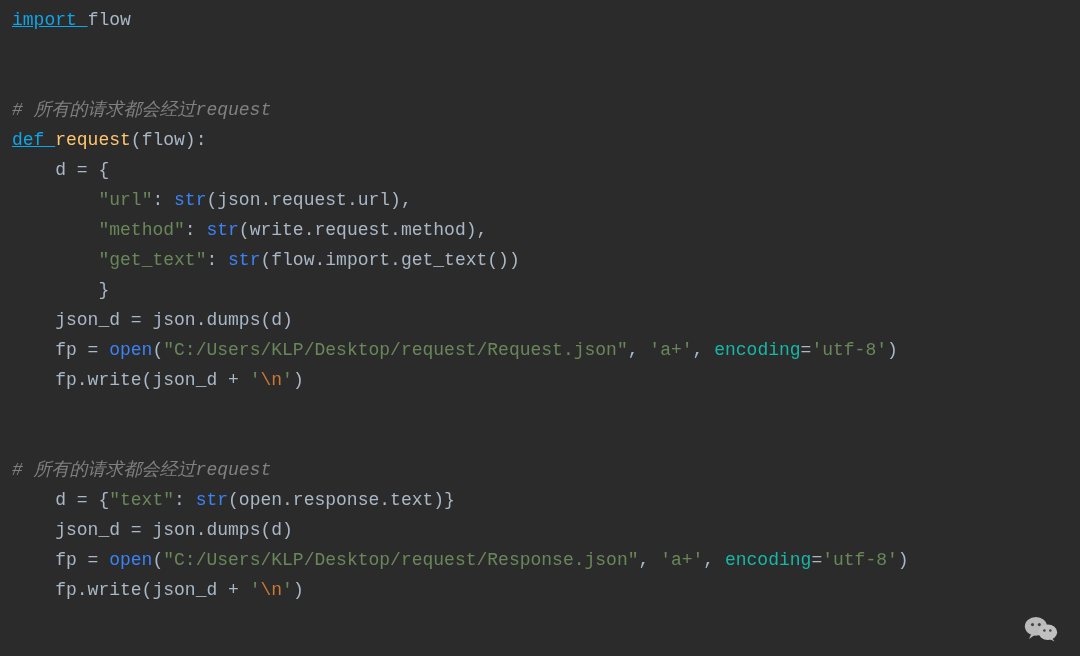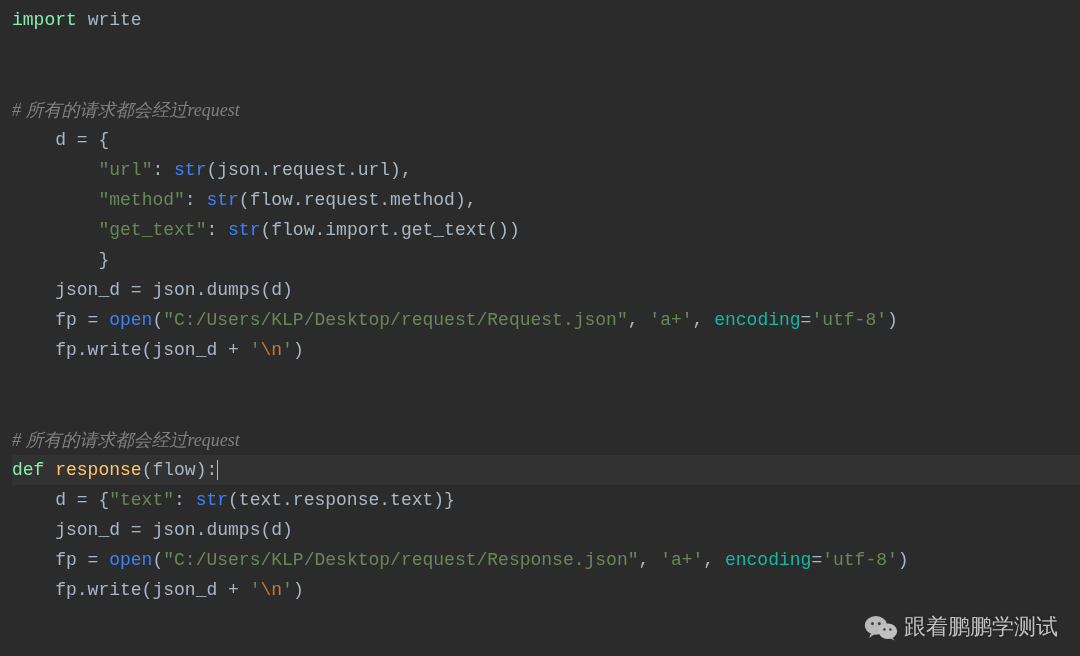--- a/index.html
+++ b/index.html
@@ -18,24 +18,24 @@
     .code-area {
       padding-left: 12px;
     }
     .line {
       white-space: pre;
       height: 30px;
     }
     .line.current {
       background: #323232;
     }
-    .kw { color: #86efac; }
+    .kw { color: #0ea5e9; text-decoration: underline; }
     .def-name { color: #ffc66d; }
     .str { color: #6a8759; }
-    .comment { color: #808080; font-style: italic; font-family: Liberation Serif, serif; }
+    .comment { color: #808080; font-style: italic; }
     .punct { color: #a9b7c6; }
     .ident { color: #a9b7c6; }
     .builtin { color: #3b82f6; }
     .kwarg { color: #14b8a6; }
     .escape { color: #cc7832; }
     .cursor {
       display: inline-block;
       width: 1px;
       height: 20px;
       background: #bbbbbb;
@@ -59,49 +59,48 @@
       height: 28px;
       position: relative;
       opacity: 0.9;
     }
     .wechat-icon svg { width: 100%; height: 100%; }
   </style>
 </head>
 <body>
 
 <div class="code-area" id="code-container">
-    <div class="line"><span class="kw">import </span><span class="ident">write</span></div>
+    <div class="line"><span class="kw">import </span><span class="ident">flow</span></div>
     <div class="line">&nbsp;</div>
     <div class="line">&nbsp;</div>
     <div class="line"><span class="comment"># 所有的请求都会经过request</span></div>
+    <div class="line"><span class="kw">def </span><span class="def-name">request</span><span class="punct">(flow):</span></div>
     <div class="line"><span class="ident">    d = {</span></div>
     <div class="line"><span class="ident">        </span><span class="str">"url"</span><span class="punct">: </span><span class="builtin">str</span><span class="ident">(json.request.url),</span></div>
-    <div class="line"><span class="ident">        </span><span class="str">"method"</span><span class="punct">: </span><span class="builtin">str</span><span class="ident">(flow.request.method),</span></div>
+    <div class="line"><span class="ident">        </span><span class="str">"method"</span><span class="punct">: </span><span class="builtin">str</span><span class="ident">(write.request.method),</span></div>
     <div class="line"><span class="ident">        </span><span class="str">"get_text"</span><span class="punct">: </span><span class="builtin">str</span><span class="ident">(flow.import.get_text())</span></div>
     <div class="line"><span class="ident">        }</span></div>
     <div class="line"><span class="ident">    json_d = json.dumps(d)</span></div>
     <div class="line"><span class="ident">    fp = </span><span class="builtin">open</span><span class="punct">(</span><span class="str">"C:/Users/KLP/Desktop/request/Request.json"</span><span class="punct">, </span><span class="str">'a+'</span><span class="punct">, </span><span class="kwarg">encoding</span><span class="punct">=</span><span class="str">'utf-8'</span><span class="punct">)</span></div>
     <div class="line"><span class="ident">    fp.write(json_d + </span><span class="str">'</span><span class="escape">\n</span><span class="str">'</span><span class="punct">)</span></div>
     <div class="line">&nbsp;</div>
     <div class="line">&nbsp;</div>
     <div class="line"><span class="comment"># 所有的请求都会经过request</span></div>
-    <div class="line current"><span class="kw">def </span><span class="def-name">response</span><span class="punct">(flow):</span><span class="cursor"></span></div>
-    <div class="line"><span class="ident">    d = {</span><span class="str">"text"</span><span class="punct">: </span><span class="builtin">str</span><span class="ident">(text.response.text)}</span></div>
+    <div class="line"><span class="ident">    d = {</span><span class="str">"text"</span><span class="punct">: </span><span class="builtin">str</span><span class="ident">(open.response.text)}</span></div>
     <div class="line"><span class="ident">    json_d = json.dumps(d)</span></div>
     <div class="line"><span class="ident">    fp = </span><span class="builtin">open</span><span class="punct">(</span><span class="str">"C:/Users/KLP/Desktop/request/Response.json"</span><span class="punct">, </span><span class="str">'a+'</span><span class="punct">, </span><span class="kwarg">encoding</span><span class="punct">=</span><span class="str">'utf-8'</span><span class="punct">)</span></div>
     <div class="line"><span class="ident">    fp.write(json_d + </span><span class="str">'</span><span class="escape">\n</span><span class="str">'</span><span class="punct">)</span></div>
   </div>
 
 <div class="watermark">
   <span class="wechat-icon">
     <svg viewBox="0 0 40 32">
       <ellipse cx="14" cy="14" rx="13" ry="11" fill="#e0e0e0"></ellipse>
       <path d="M 8 24 L 6 29 L 13 24 Z" fill="#e0e0e0"></path>
       <circle cx="10" cy="12" r="1.8" fill="#4a4a4a"></circle>
       <circle cx="18" cy="12" r="1.8" fill="#4a4a4a"></circle>
       <ellipse cx="28" cy="21" rx="11" ry="9" fill="#e8e8e8"></ellipse>
       <path d="M 33 28 L 36 32 L 30 29 Z" fill="#e8e8e8"></path>
       <circle cx="24" cy="19" r="1.5" fill="#4a4a4a"></circle>
       <circle cx="31" cy="19" r="1.5" fill="#4a4a4a"></circle>
     </svg>
   </span>
-  <span>跟着鹏鹏学测试</span>
 </div>
 
 </body></html>

